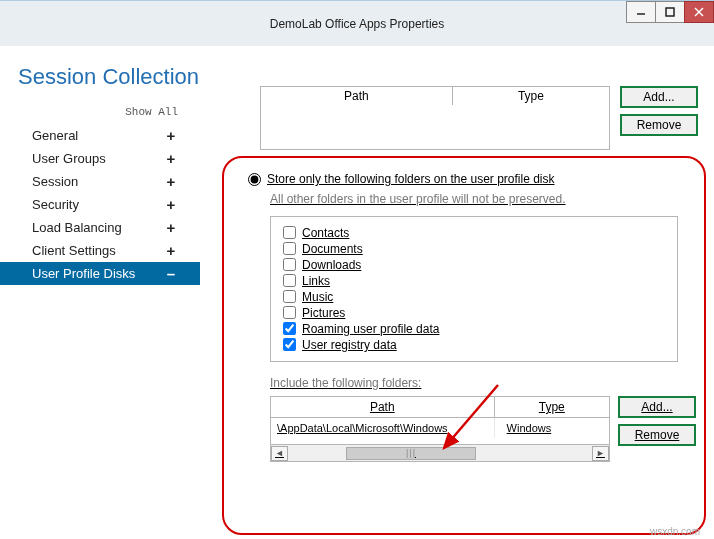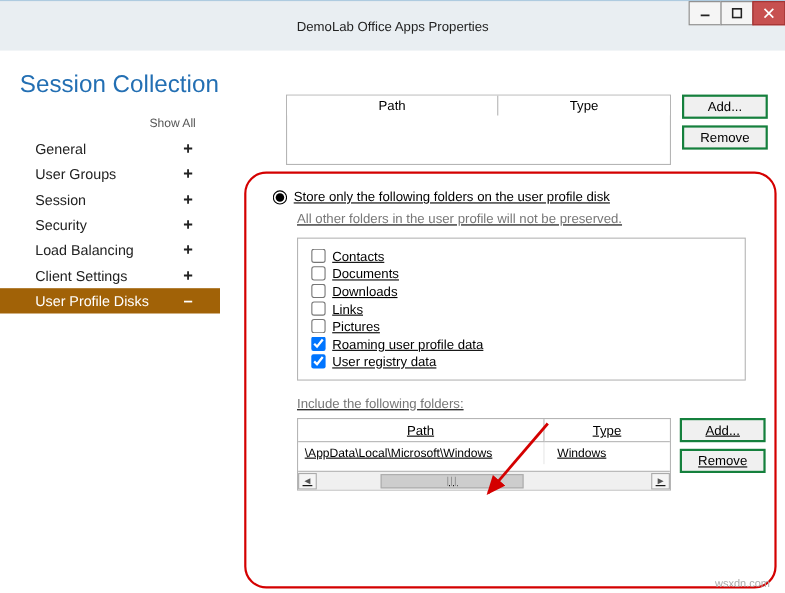--- a/index.html
+++ b/index.html
@@ -9,24 +9,24 @@
     .title-text { position: absolute; left: 50%; transform: translateX(-50%); font-size: 12px; color: #222; }
     .win-controls { position: absolute; right: 0; top: 0; display: flex; }
     .win-btn { width: 30px; height: 22px; border: 1px solid #888; display: flex; align-items: center; justify-content: center; font-size: 11px; background: #f5f5f5; margin-left: -1px; }
     .win-btn.close { background: #c75050; color: #fff; border-color: #a03030; }
     .win-btn svg { width: 10px; height: 10px; }
 
     .window-body { display: flex; height: 384px; background: #fff; }
 
     .sidebar { width: 200px; padding-top: 18px; }
     .page-title { font-size: 22px; font-weight: 300; color: #236fb3; padding: 0 0 16px 18px; }
-    .show-all { text-align: right; font-size: 11px; color: #555; padding-right: 22px; padding-bottom: 6px; }
+    .show-all { text-align: right; font-size: 11px; color: #555; padding-right: 22px; padding-bottom: 6px; font-family: Liberation Mono, monospace; }
     .nav-item { display: flex; justify-content: space-between; align-items: center; padding: 3px 22px 3px 32px; font-size: 13px; color: #222; cursor: pointer; }
     .nav-item .exp { font-weight: bold; font-size: 15px; color: #222; width: 14px; text-align: center; }
-    .nav-item.sel { background: #a16207; color: #fff; }
+    .nav-item.sel { background: #0369a1; color: #fff; }
     .nav-item.sel .exp { color: #fff; }
 
     .top-table { position: absolute; top: 86px; left: 260px; width: 350px; border: 1px solid #b5b5b5; }
     .top-table th { font-weight: 400; font-size: 12px; padding: 2px; border-right: 1px solid #b5b5b5; background: #fff; }
     .top-table th:last-child { border-right: none; }
     .top-table .body-area { height: 44px; }
     .btn-col-top { position: absolute; top: 86px; right: 16px; width: 78px; }
 
     .red-frame { position: absolute; top: 156px; left: 222px; right: 8px; bottom: 4px; border: 2px solid #d40000; border-radius: 20px; pointer-events: none; }
 
@@ -153,20 +153,24 @@
         <input type="checkbox" style="">
         <span>Documents</span>
       </label>
       <label class="chk-row">
         <input type="checkbox" style="">
         <span>Downloads</span>
       </label>
       <label class="chk-row">
         <input type="checkbox" style="">
         <span>Links</span>
+      </label>
+      <label class="chk-row">
+        <input type="checkbox" style="">
+        <span>Music</span>
       </label>
       <label class="chk-row">
         <input type="checkbox" style="">
         <span>Pictures</span>
       </label>
       <label class="chk-row">
         <input type="checkbox" checked="" style="">
         <span>Roaming user profile data</span>
       </label>
       <label class="chk-row">

